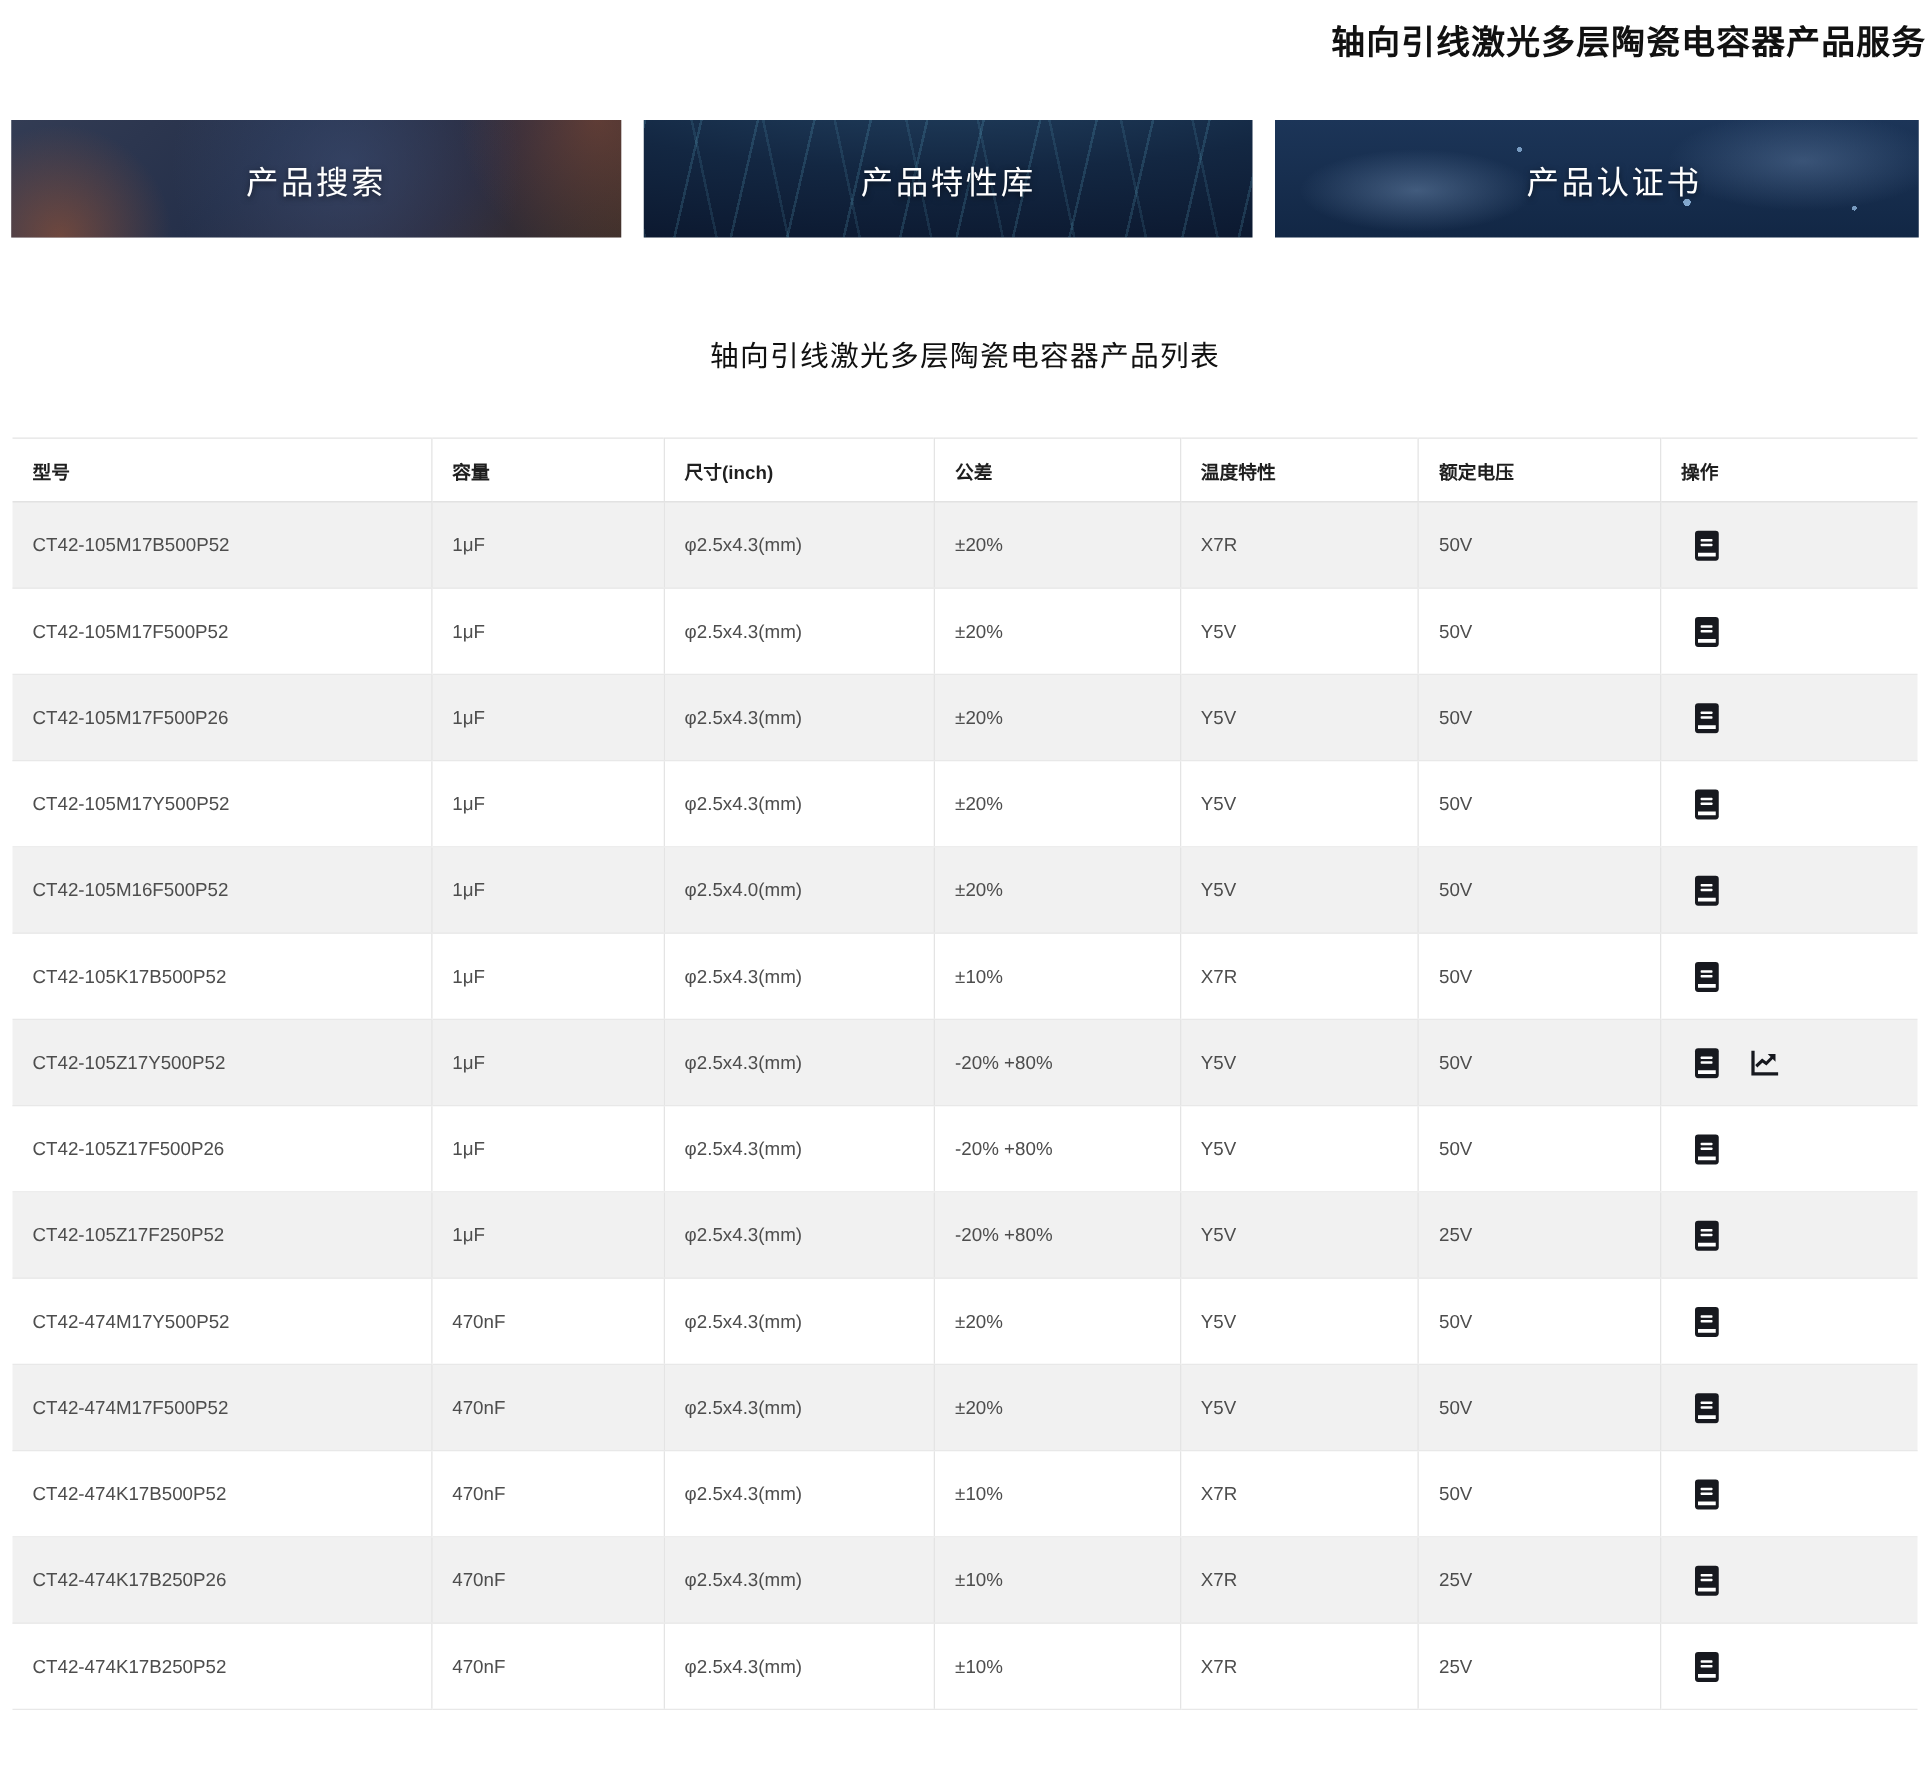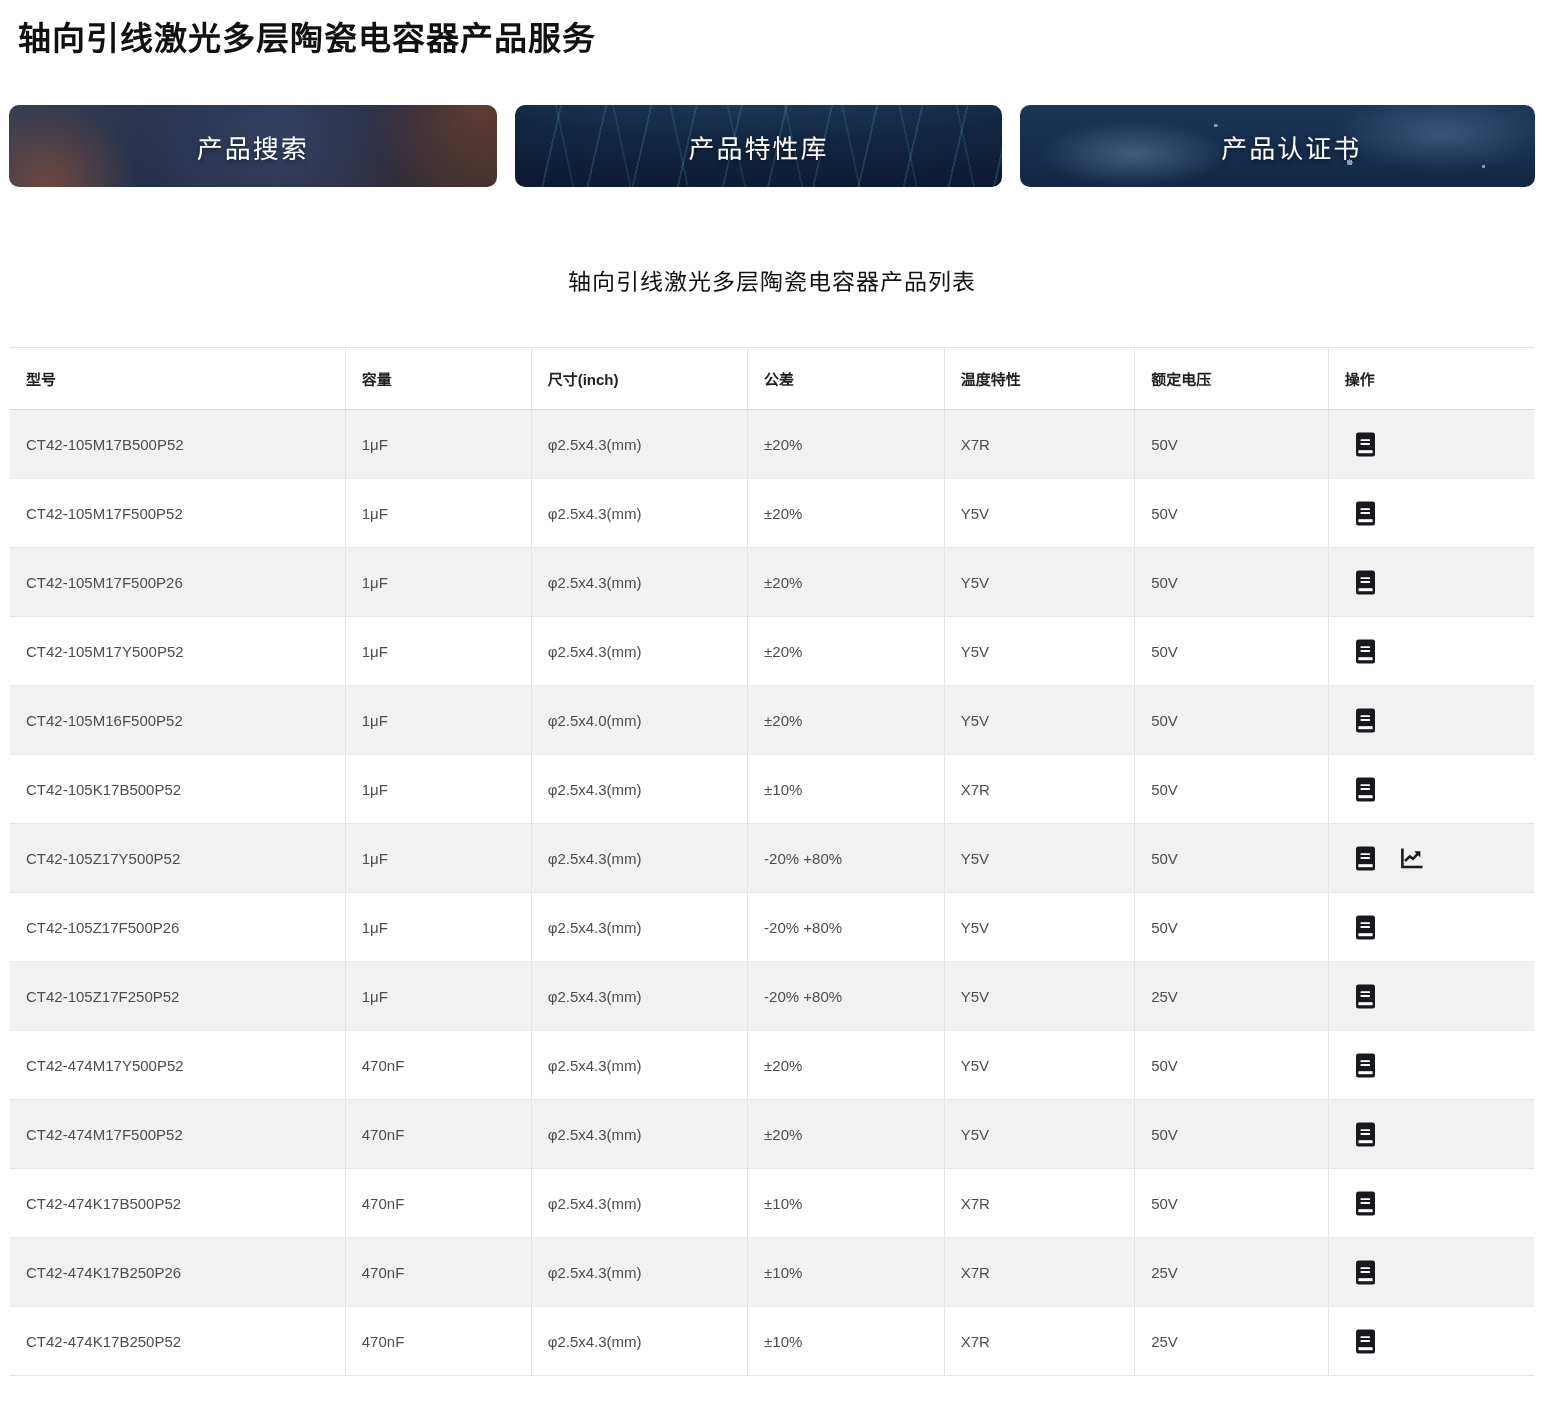--- a/index.html
+++ b/index.html
@@ -5,23 +5,23 @@
   * { box-sizing: border-box; }
   html, body { margin: 0; padding: 0; background: #fff; }
   body {
     width: 1544px;
     font-family: "Liberation Sans", "DejaVu Sans", sans-serif;
     color: #333;
   }
 
   
   .page-title {
-    margin: 12px 18px 0;
-    text-align: left;
-    font-size: 33px;
+    margin: 12px 3px 0;
+    text-align: right;
+    font-size: 27px;
     font-weight: bold;
     color: #111;
     letter-spacing: 1px;
   }
   .table-title {
     margin: 76px 0 50px;
     text-align: center;
     font-size: 23px;
     font-weight: normal;
     color: #111;
@@ -30,22 +30,22 @@
 
   
   .banners {
     display: flex;
     gap: 18px;
     padding: 0 9px;
     margin-top: 45px;
   }
   .banner {
     flex: 1;
-    height: 82px;
-    border-radius: 10px;
+    height: 94px;
+    border-radius: 0;
     overflow: hidden;
     position: relative;
     display: flex;
     align-items: center;
     justify-content: center;
     cursor: pointer;
     background-repeat: no-repeat;
   }
   .banner-label {
     position: relative;
@@ -104,21 +104,21 @@
 
   
   .table-wrap { margin: 0 10px 8px; }
   table.product-table {
     width: 100%;
     border-collapse: collapse;
     border-top: 1px solid #e4e4e4;
     border-bottom: 1px solid #e4e4e4;
   }
   .product-table th {
-    height: 62px;
+    height: 51px;
     padding: 0 16px;
     text-align: left;
     font-size: 15px;
     font-weight: bold;
     color: #1f1f1f;
     border-bottom: 1px solid #d9d9d9;
     background: #fff;
     white-space: nowrap;
   }
   .product-table td {

